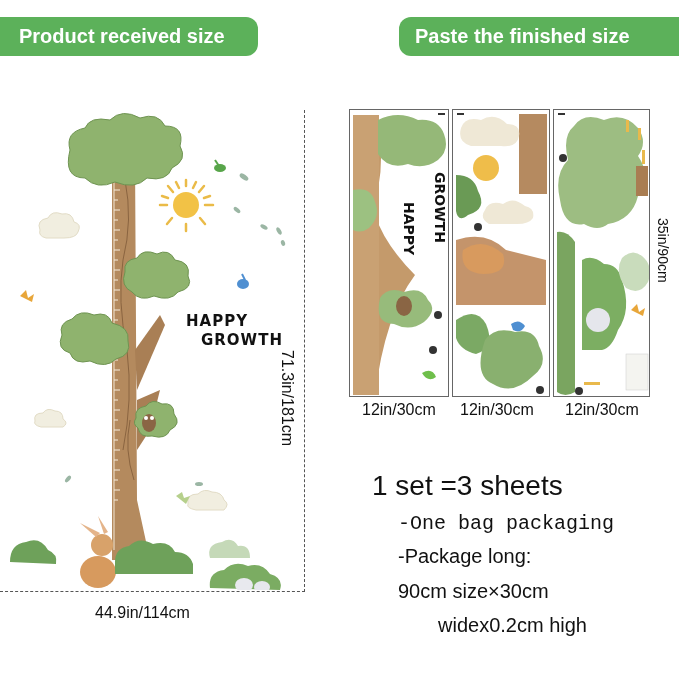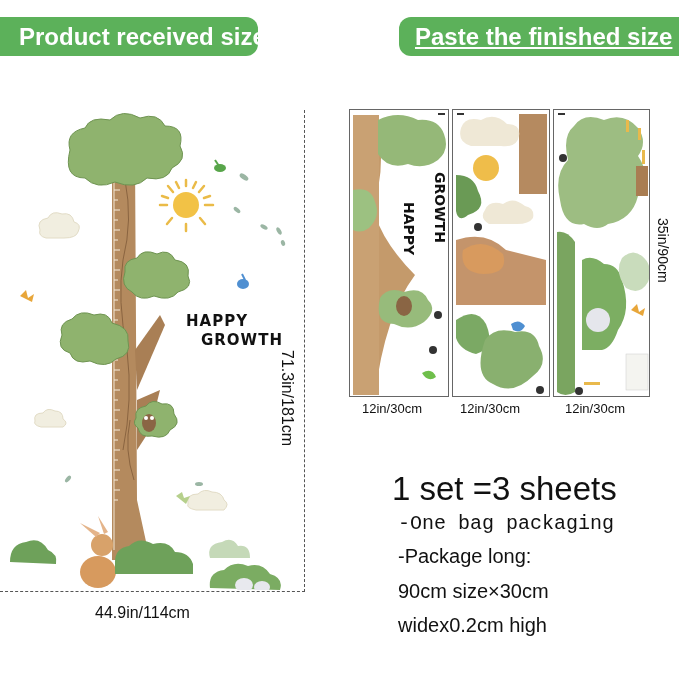--- a/index.html
+++ b/index.html
@@ -1,31 +1,31 @@
 <!DOCTYPE html>
 <html><head>
 <meta charset="utf-8">
 <style>
   html,body{margin:0;padding:0;background:#fff;}
   body{width:679px;height:679px;position:relative;overflow:hidden;font-family:"Liberation Sans",sans-serif;color:#111;}
-  .badge{position:absolute;top:17px;height:39px;background:#5cb15a;color:#fff;font-weight:bold;font-size:24px;display:flex;align-items:center;white-space:nowrap;}
+  .badge{position:absolute;top:17px;height:39px;background:#5cb15a;color:#fff;font-weight:bold;font-size:20px;display:flex;align-items:center;white-space:nowrap;}
   .badge-left{left:0;width:258px;border-radius:0 12px 12px 0;padding-left:19px;box-sizing:border-box;}
-  .badge-right{left:399px;width:280px;border-radius:12px 0 0 12px;padding-left:16px;box-sizing:border-box;text-decoration:underline;}
+  .badge-right{left:399px;width:280px;border-radius:12px 0 0 12px;padding-left:16px;box-sizing:border-box;}
   .dash-v{position:absolute;left:304px;top:110px;width:0;height:482px;border-left:1px dashed #555;}
   .dash-h{position:absolute;left:0;top:591px;width:305px;height:0;border-top:1px dashed #555;}
   .dim-v{position:absolute;left:296px;top:350px;transform-origin:left top;transform:rotate(90deg);font-size:16px;white-space:nowrap;}
   .dim-h{position:absolute;left:95px;top:597px;font-size:16px;margin-top:7px;}
   .illus{position:absolute;left:0;top:100px;width:300px;height:490px;}
   .happy{position:absolute;left:186px;top:312px;font-family:"DejaVu Sans",sans-serif;font-weight:bold;font-size:15px;line-height:19px;letter-spacing:1px;color:#111;}
   .happy .l2{padding-left:15px;display:block;}
   .sheets{position:absolute;left:349px;top:109px;width:301px;height:288px;}
   .sheet{position:absolute;top:0;height:288px;border:1px solid #666;box-sizing:border-box;background:#fff;overflow:hidden;}
-  .sheet-label{position:absolute;top:401px;font-size:13px;white-space:nowrap;}
+  .sheet-label{position:absolute;top:401px;font-size:16px;white-space:nowrap;}
   .dim-sheet{position:absolute;left:671px;top:218px;transform-origin:left top;transform:rotate(90deg);font-size:14px;white-space:nowrap;}
-  .set-title{position:absolute;left:392px;top:470px;font-size:33px;}
+  .set-title{position:absolute;left:372px;top:470px;font-size:28px;}
   .spec{position:absolute;left:398px;font-size:20px;white-space:nowrap;}
 </style>
 </head>
 <body>
 
 <div class="badge badge-left">
   <span>Product received size</span>
 </div>
 <div class="badge badge-right">
   <span>Paste the finished size</span>
@@ -230,13 +230,13 @@
 
 <div class="sheet-label" style="left:362px;">12in/30cm</div>
 <div class="sheet-label" style="left:460px;">12in/30cm</div>
 <div class="sheet-label" style="left:565px;">12in/30cm</div>
 <div class="dim-sheet">35in/90cm</div>
 
 <div class="set-title">1 set =3 sheets</div>
 <div class="spec" style="top:512px;font-family:Liberation Mono, monospace;">-One bag packaging</div>
 <div class="spec" style="top:545px;">-Package long:</div>
 <div class="spec" style="top:580px;">90cm size×30cm</div>
-<div class="spec" style="top:614px;">widex0.2cm high</div>
+<div class="spec" style="top:614px;margin-left:40px;">widex0.2cm high</div>
 
 </body></html>

